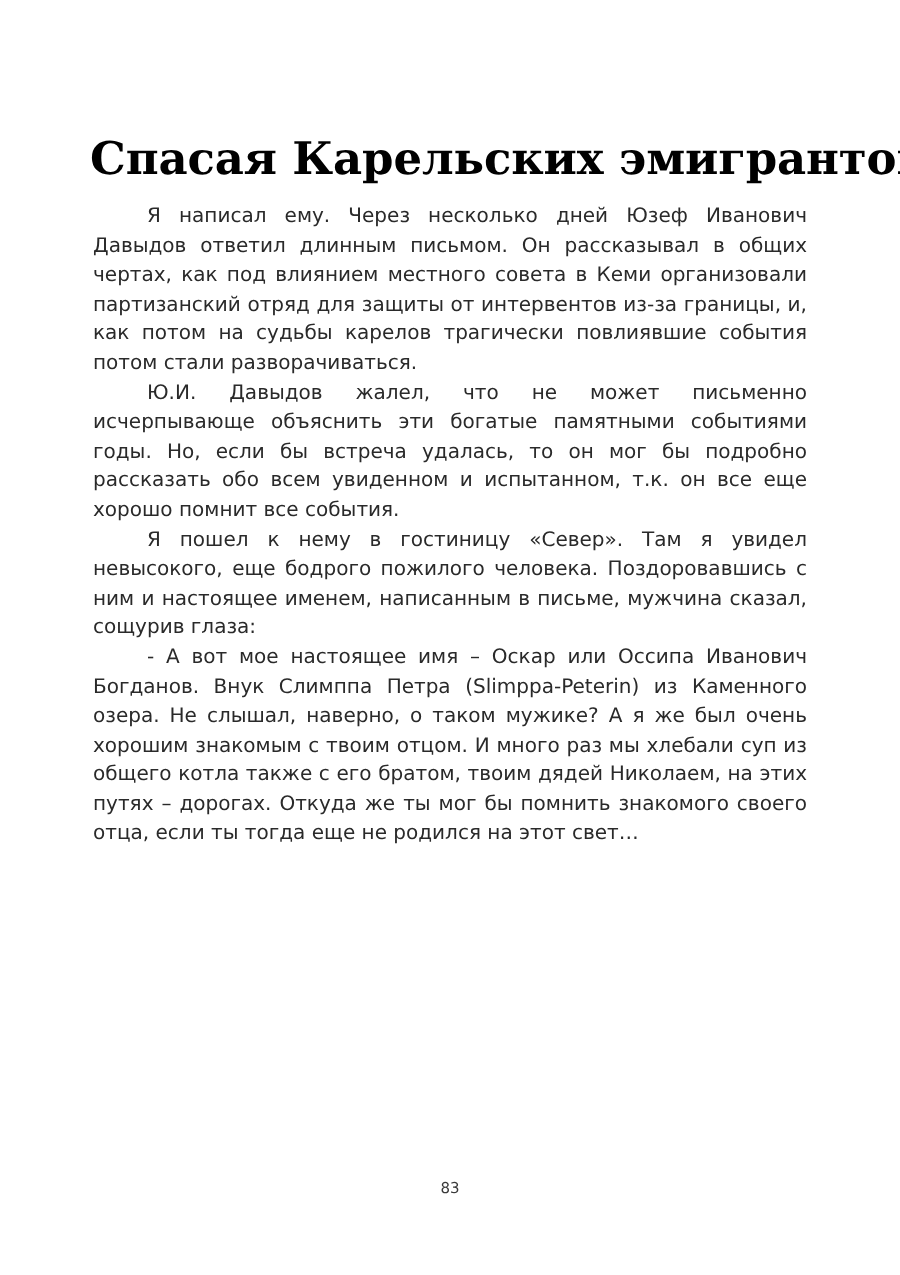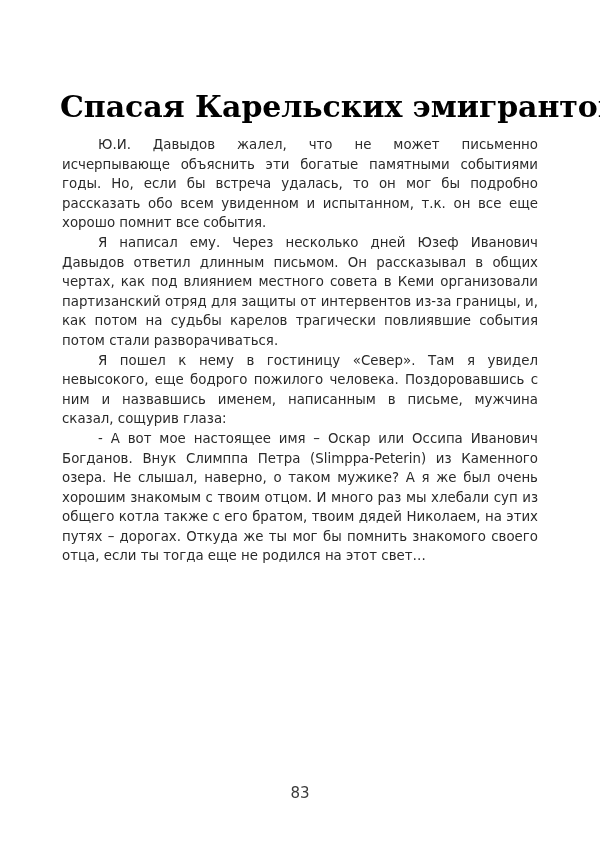--- a/index.html
+++ b/index.html
@@ -59,34 +59,34 @@
   }
 
   
 
   .page-number {
     position: absolute;
     left: 0;
     top: 785px;
     width: 600px;
     text-align: center;
-    font-size: 15px;
+    font-size: 10px;
     line-height: 16px;
     color: #3a3a3a;
   }
 </style>
 </head>
 <body>
 
 <div class="page">
 
   <h1 class="page-title">Спасая Карельских эмигрантов войны</h1>
 
   <div class="body-text">
+    <p>Я написал ему. Через несколько дней Юзеф Иванович Давыдов ответил длинным письмом. Он рассказывал в общих чертах, как под влиянием местного совета в Кеми организовали партизанский отряд для защиты  от интервентов из-за границы, и, как потом на судьбы карелов трагически повлиявшие события потом стали разворачиваться.</p>
     <p>Ю.И. Давыдов жалел, что не может письменно исчерпывающе объяснить эти богатые памятными событиями годы. Но, если бы встреча удалась, то он мог бы подробно рассказать обо всем увиденном и   испытанном, т.к. он все еще хорошо помнит все события.</p>
-    <p>Я написал ему. Через несколько дней Юзеф Иванович Давыдов ответил длинным письмом. Он рассказывал в общих чертах, как под влиянием местного совета в Кеми организовали партизанский отряд для защиты  от интервентов из-за границы, и, как потом на судьбы карелов трагически повлиявшие события потом стали разворачиваться.</p>
-    <p>Я пошел к нему в гостиницу «Север».   Там я увидел невысокого, еще бодрого пожилого человека. Поздоровавшись с ним и назвавшись именем, написанным в письме, мужчина сказал, сощурив глаза:</p>
+    <p>Я пошел к нему в гостиницу «Север».   Там я увидел невысокого, еще бодрого пожилого человека. Поздоровавшись с ним и настоящее именем, написанным в письме, мужчина сказал, сощурив глаза:</p>
     <p>- А вот мое настоящее имя  – Оскар или Оссипа Иванович Богданов. Внук Слимппа Петра (Slimppa-Peterin) из Каменного озера. Не слышал, наверно, о таком мужике? А я же был очень хорошим знакомым с твоим отцом. И много раз мы хлебали суп из общего котла также с его братом, твоим дядей Николаем, на этих путях – дорогах. Откуда же ты мог бы помнить знакомого своего отца, если ты тогда еще не родился на этот свет…</p>
   </div>
 
   <div class="page-number">83</div>
 
 </div>
 
 </body></html>

